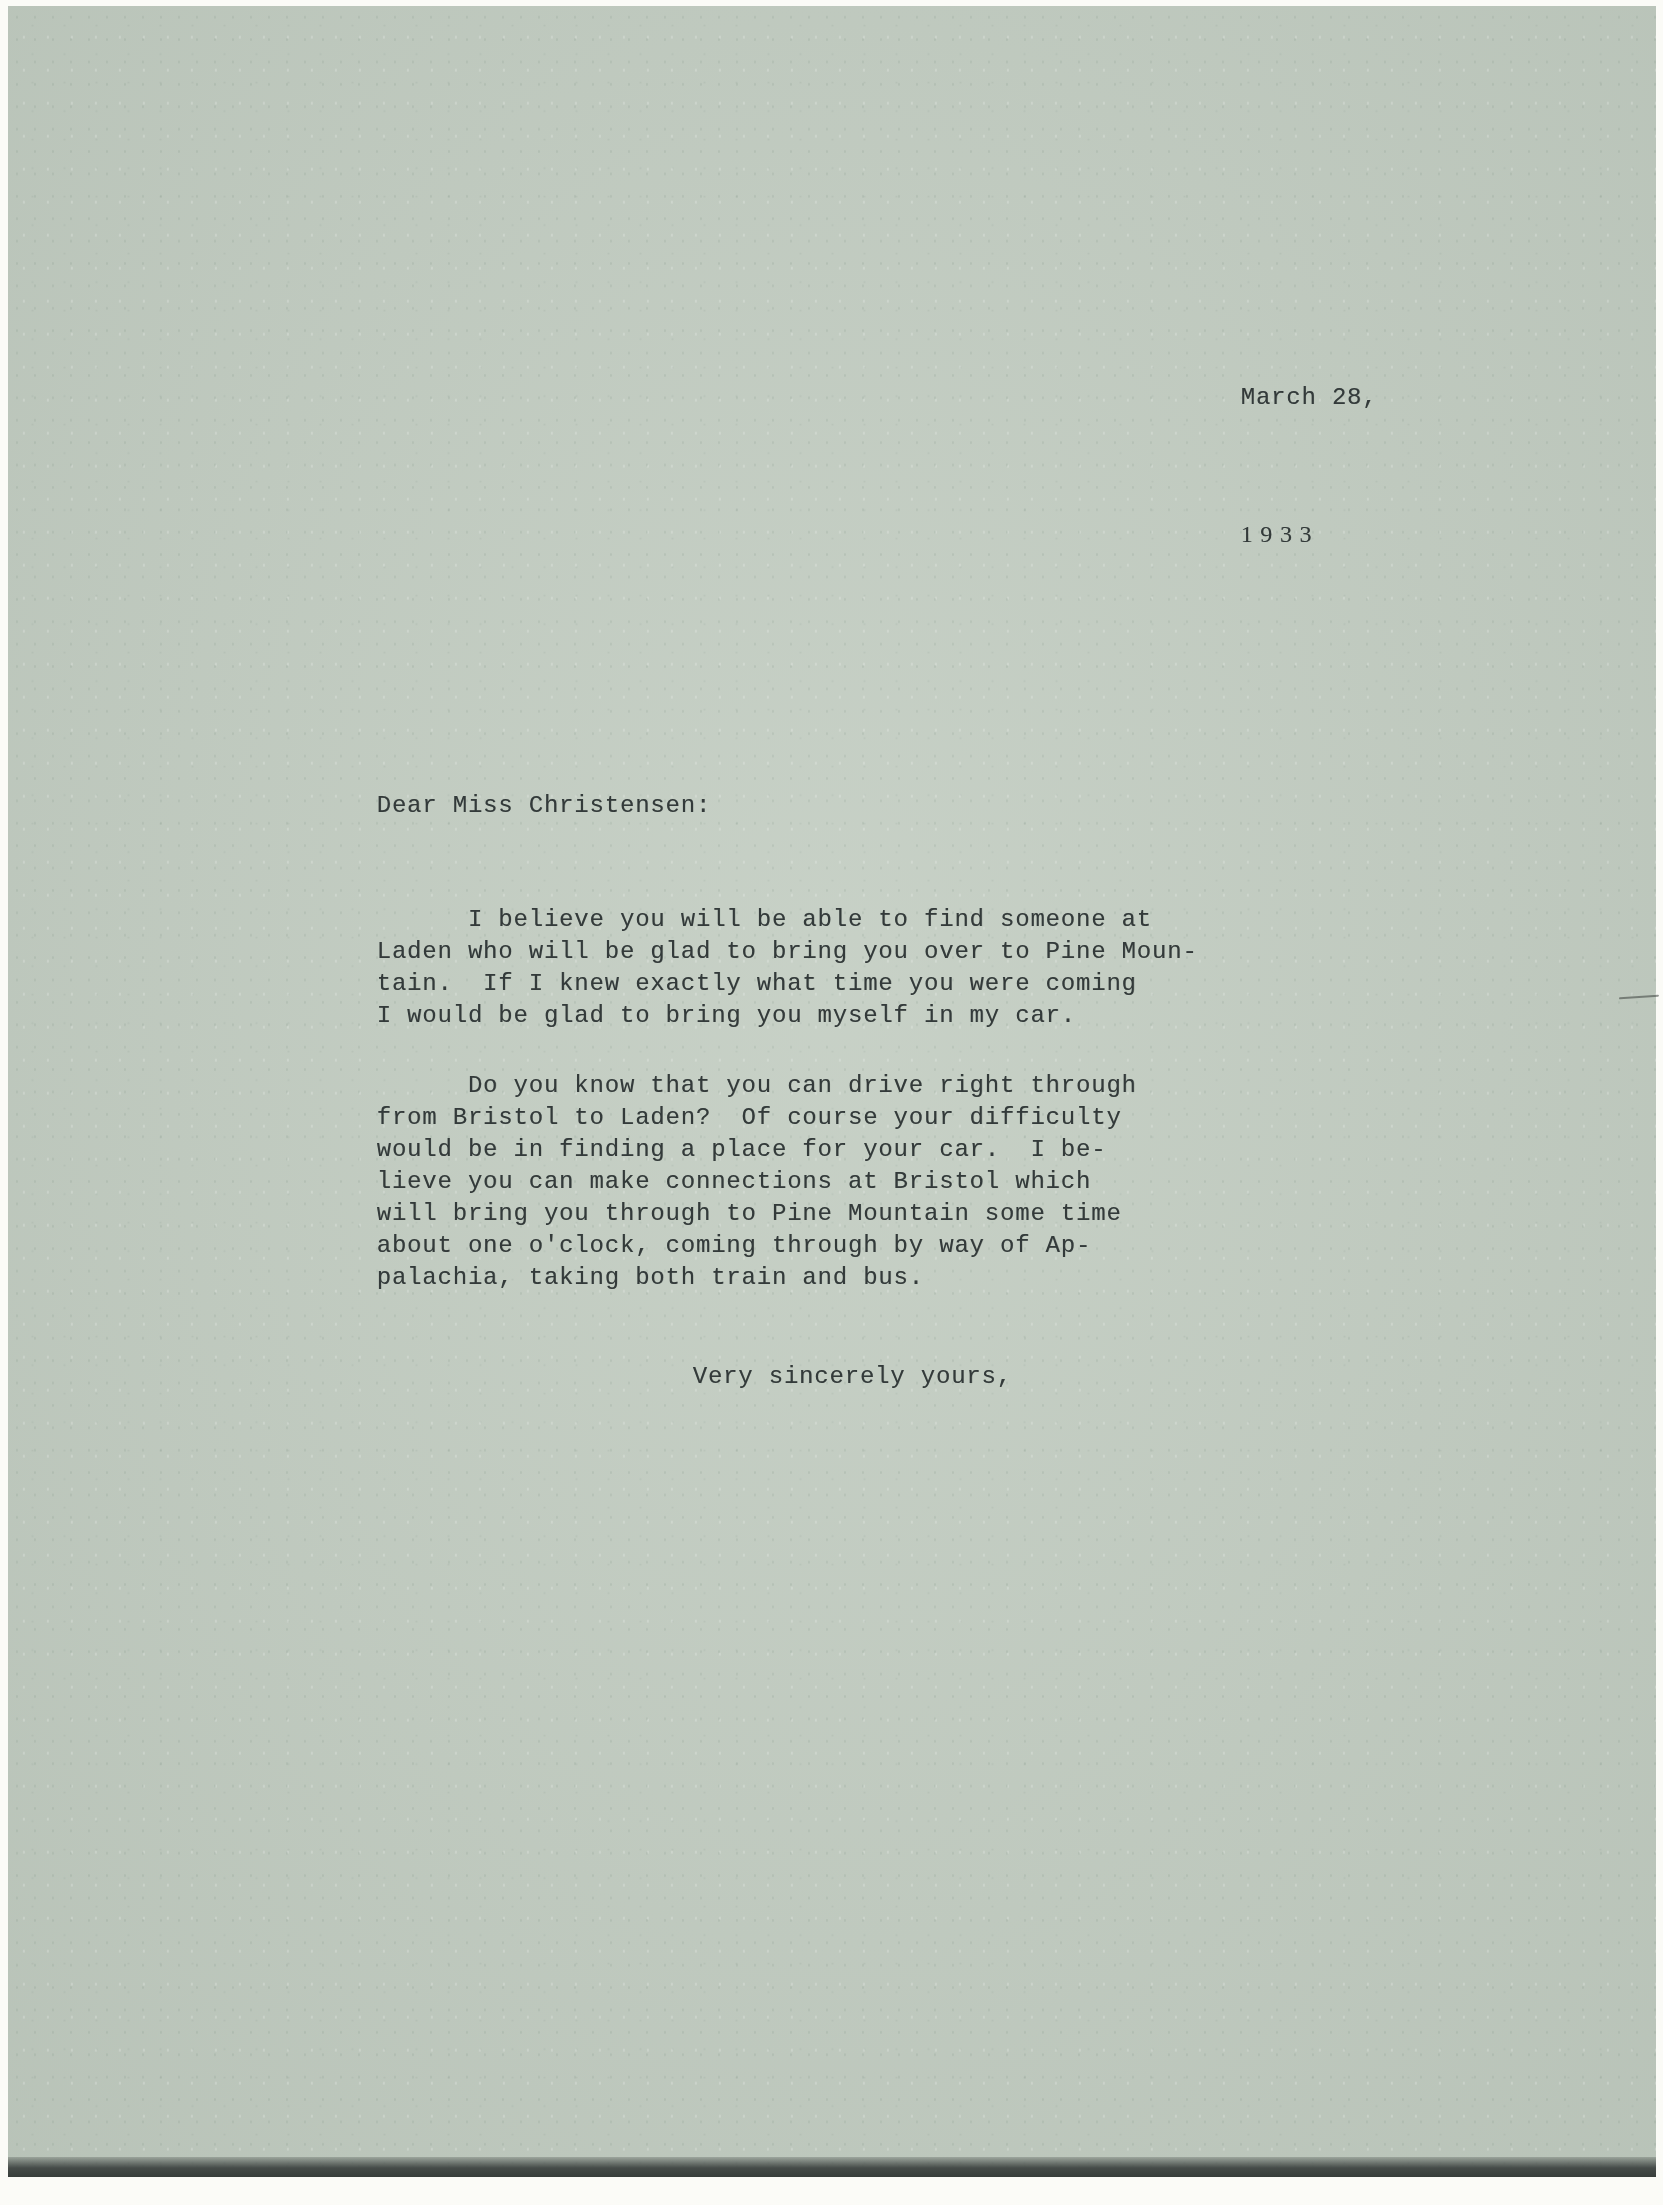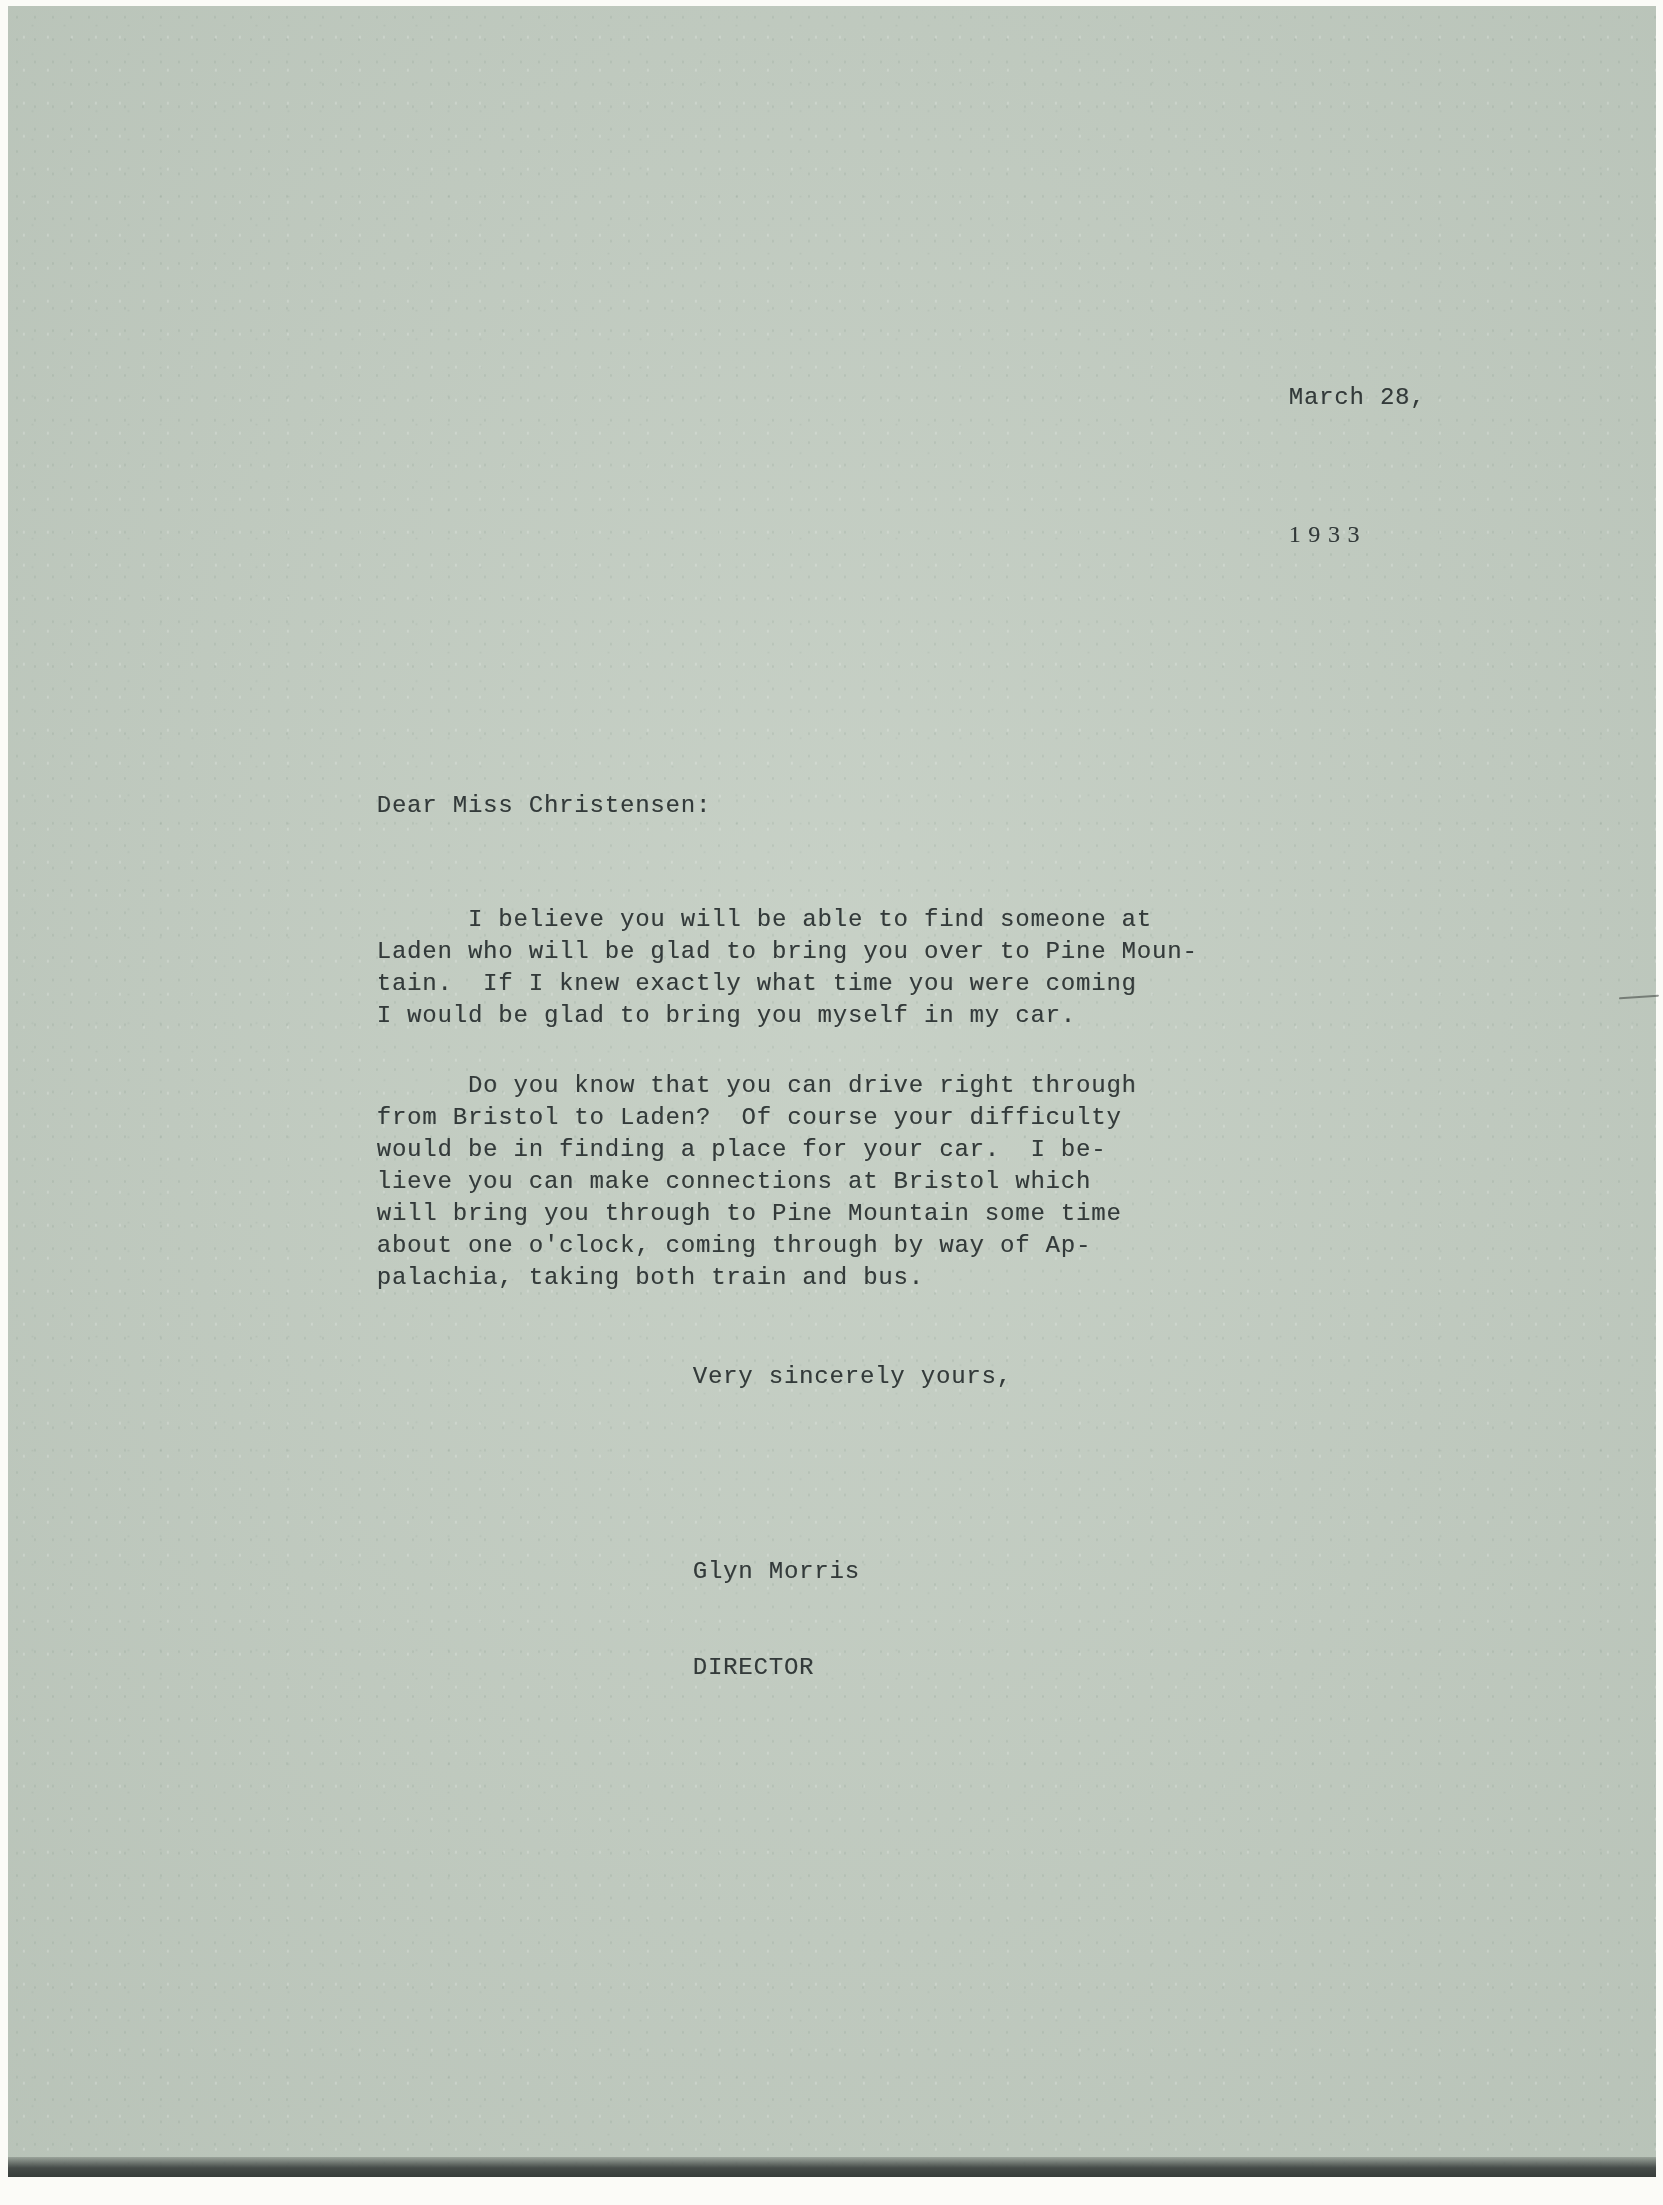--- a/index.html
+++ b/index.html
@@ -50,21 +50,21 @@
   .text-block {
     position: absolute;
     font-size: 24px;
     line-height: 32px;
     letter-spacing: 0.8px;
     white-space: pre-wrap;
     color: #333a3a;
     text-shadow: 0.3px 0.3px 0.5px rgba(40,48,46,0.35);
   }
 
-  .date-block  { left: 1233px; top: 312px; margin-left: 48px; }
+  .date-block  { left: 1233px; top: 312px; }
   .date-line2  { margin-top: 40px; font-family: Liberation Serif, serif; }
 
   .recipient   { left: 369px; top: 699px; }
   .salutation  { left: 369px; top: 784px; font-family: Liberation Mono, monospace; }
   .para-1      { left: 369px; top: 898px; }
   .para-2      { left: 369px; top: 1064px; }
   .closing     { left: 685px; top: 1333px; margin-top: 22px; }
   .signature   { left: 685px; top: 1486px; }
 
   
@@ -102,24 +102,20 @@
     <div class="text-block para-2">      Do you know that you can drive right through
 from Bristol to Laden?  Of course your difficulty
 would be in finding a place for your car.  I be-
 lieve you can make connections at Bristol which
 will bring you through to Pine Mountain some time
 about one o'clock, coming through by way of Ap-
 palachia, taking both train and bus.</div>
 
     <div class="text-block closing">Very sincerely yours,</div>
 
-    <div class="text-block signature">
-      <div>Glyn Morris</div>
-      <div>DIRECTOR</div>
-    </div>
 
     <div class="tear"></div>
   </div>
 
   <div class="bottom-edge"></div>
 
 </div>
 
 
 </body></html>

